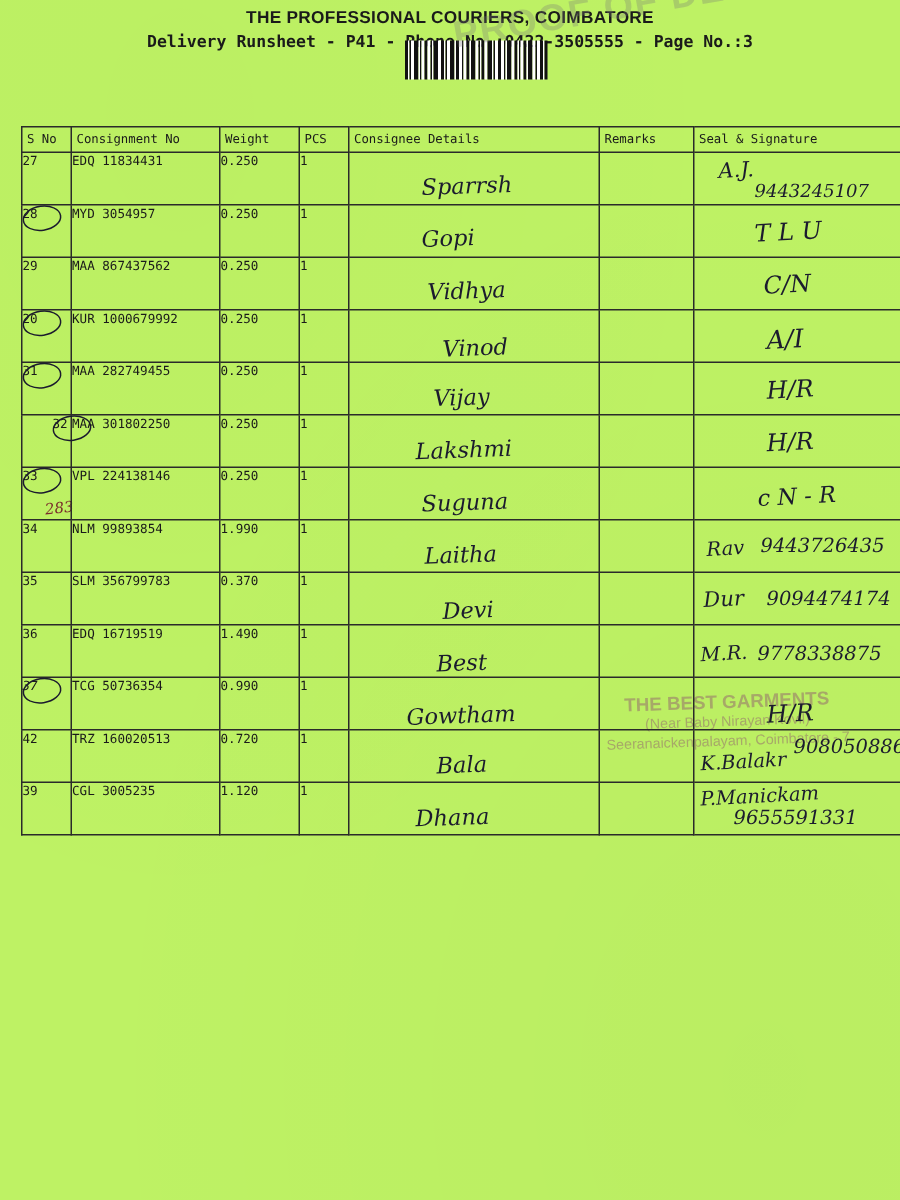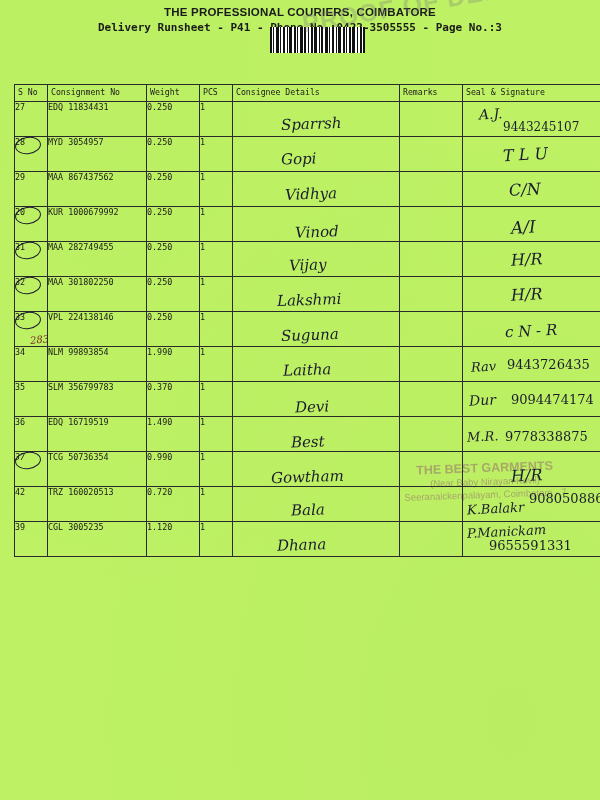--- a/index.html
+++ b/index.html
@@ -174,20 +174,21 @@
     transform: rotate(-2deg);
   }
   .hw-sign {
     font-size: 14px;
     left: 30px;
     top: 8px;
     transform: rotate(-3deg);
   }
   .hw-num {
     font-family: "DejaVu Serif", serif;
+    font-style: italic;
     font-size: 12px;
     color: #1b1b2e;
     position: absolute;
     white-space: nowrap;
   }
 
   
   .circled:after {
     content: "";
     position: absolute;
@@ -372,21 +373,21 @@
             <span class="hand hw-name" style="left:56px; top:14px;">Vijay</span>
           </td>
         <td class="cell rem"></td>
         <td class="cell seal">
           <span class="hand hw-sign" style="left:48px; top:8px; font-size:16px;">H/R</span>
           <span class="hw-num" style="left:40px; top:22px;"></span>
         </td>
       </tr>
 
       <tr>
-        <td class="cell"><span class="circled" style="position:relative; display:inline-block;">32</span></td>
+        <td class="cell"><span class="circled" style="position:relative; display:inline-block;margin-left:20px;">32</span></td>
         <td class="cell">MAA 301802250</td>
         <td class="cell">0.250</td>
         <td class="cell">1</td>
         <td class="cell det">
             <span class="hand hw-name" style="left:44px; top:14px;">Lakshmi</span>
           </td>
         <td class="cell rem"></td>
         <td class="cell seal">
           <span class="hand hw-sign" style="left:48px; top:8px; font-size:16px;">H/R</span>
           <span class="hw-num" style="left:40px; top:22px;"></span>

